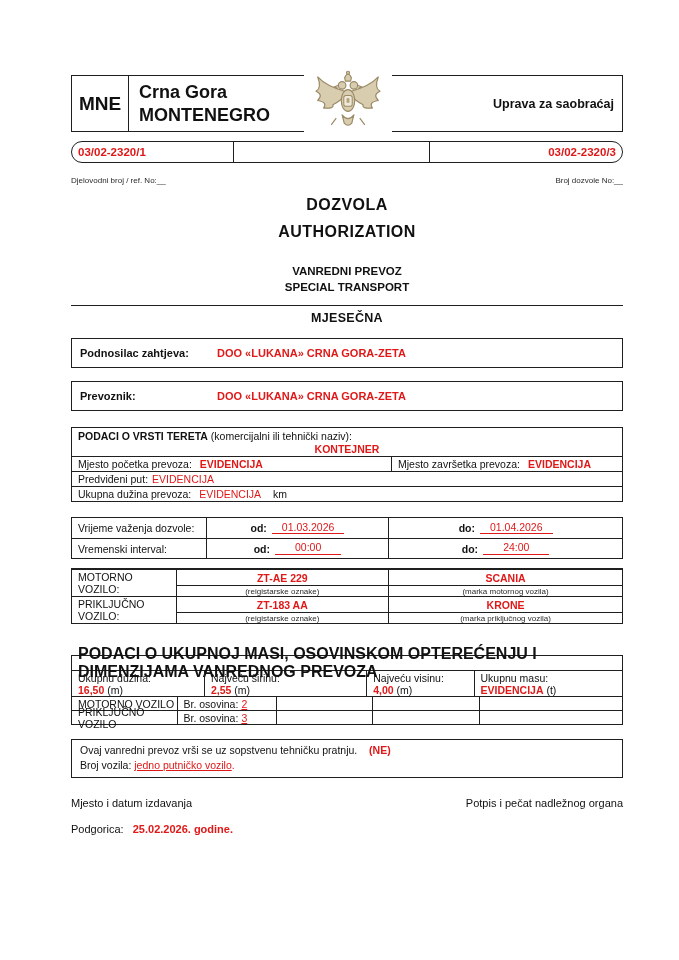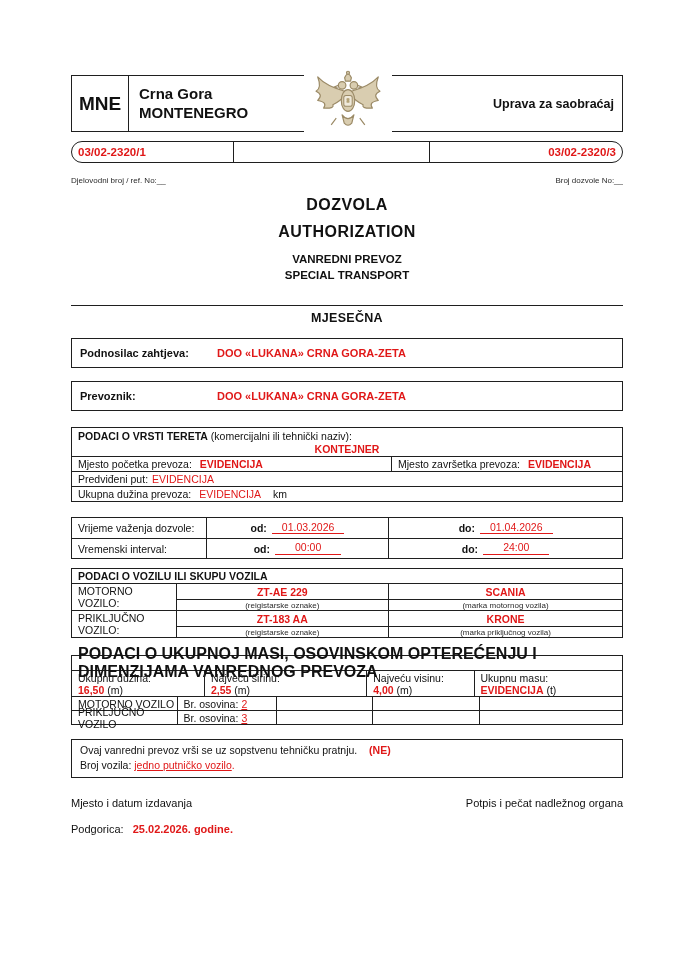--- a/index.html
+++ b/index.html
@@ -15,38 +15,38 @@
   .center { text-align:center; }
   .uline { border-bottom:1.2px solid #e01818; display:inline-block; line-height:1.05; }
   .pad-sm { padding:0 10px; }
   .pad-lg { padding:0 20px; }
   .vline { border-left:1.1px solid #1f1f1f; }
 
   
   .hdr { top:75px; height:57px; display:flex; align-items:center; }
   .hdr-mne { width:57px; height:100%; display:flex; align-items:center; justify-content:center;
              font-size:19px; font-weight:bold; border-right:1.2px solid #1f1f1f; }
-  .hdr-country { padding-left:10px; font-size:15px; font-weight:bold; line-height:1.25; }
+  .hdr-country { padding-left:10px; font-size:18px; font-weight:bold; line-height:1.25; }
   .hdr-auth { position:absolute; right:8px; top:50%; transform:translateY(-50%);
               font-size:12.5px; font-weight:bold;padding-left:24px; }
   .emblem { position:absolute; left:232px; top:-11px; width:88px; height:76px;
             background:#fff; display:flex; align-items:center; justify-content:center; }
 
   
   .refs { top:141px; height:22px; display:flex; align-items:stretch;border-radius:11px; }
   .refs > div { display:flex; align-items:center; font-size:11.5px; }
   .ref-c1 { width:29.3%; padding-left:6px; }
   .ref-c2 { width:35.7%; }
   .ref-c3 { width:35%; justify-content:flex-end; padding-right:6px; }
   .ref-cap { top:176px; display:flex; justify-content:space-between; }
 
   
   .title { top:196px; text-align:center; }
   .title .l1 { font-size:16px; font-weight:bold; letter-spacing:.5px; margin-bottom:9px; }
-  .title .l2 { font-size:16px; font-weight:bold; letter-spacing:.5px; margin-bottom:12px; }
+  .title .l2 { font-size:16px; font-weight:bold; letter-spacing:.5px; margin-bottom:24px; }
   .title .l3 { font-size:11.5px; font-weight:bold; margin-bottom:4px; }
   .title .l4 { font-size:11.5px; font-weight:bold; }
   .rule { top:305px; border-top:1.2px solid #1f1f1f; height:0; }
   .period { top:311px; text-align:center; font-size:12.5px; font-weight:bold; letter-spacing:.3px; }
 
   
   .party { height:30px; display:flex; align-items:center; position:absolute; }
   .party .lab { font-size:11px; font-weight:bold; margin-left:8px; }
   .party .val { position:absolute; left:145px; font-size:11px; font-weight:bold; }
 
@@ -221,21 +221,20 @@
       </div>
       <div class="c3 vline">
         <span class="b">do:</span>
         <span style="width:5px;display:inline-block;"></span>
         <span class="uline pad-lg red">24:00</span>
       </div>
     </div>
   </div>
 
   <div class="abs content-x bx veh">
-    <div class="veh-head">PODACI O VOZILU ILI SKUPU  VOZILA</div>
 
     <div class="veh-row">
       <div class="veh-lab">MOTORNO VOZILO:</div>
       <div class="veh-grid">
         <div class="val red">ZT-AE 229</div>
         <div class="val red colr">SCANIA</div>
         <div class="cap">(reigistarske oznake)</div>
         <div class="cap colr">(marka motornog vozila)</div>
       </div>
     </div>

